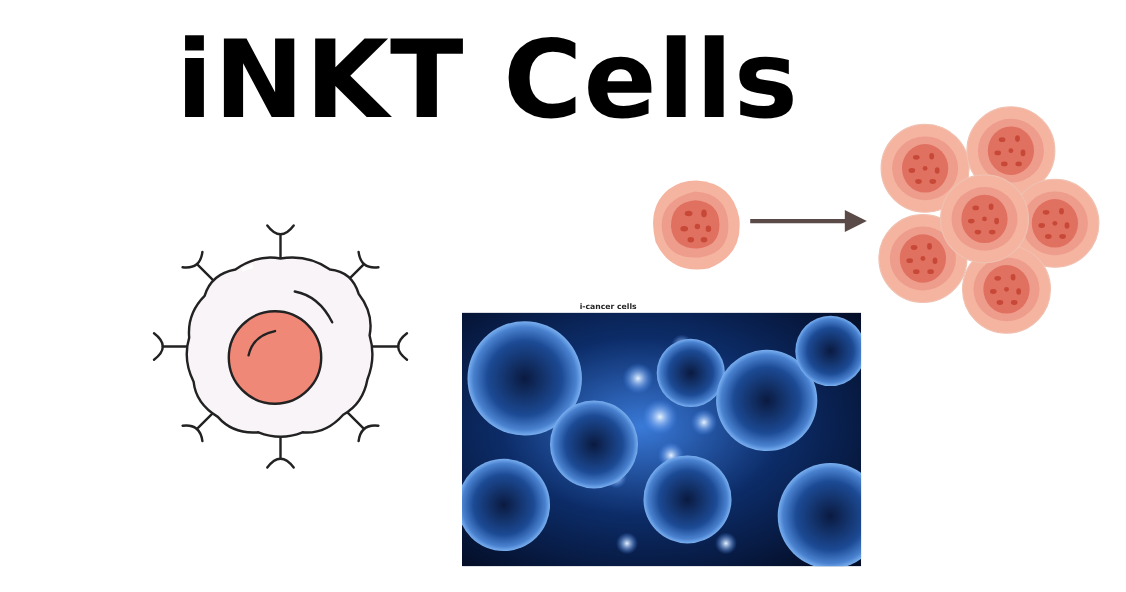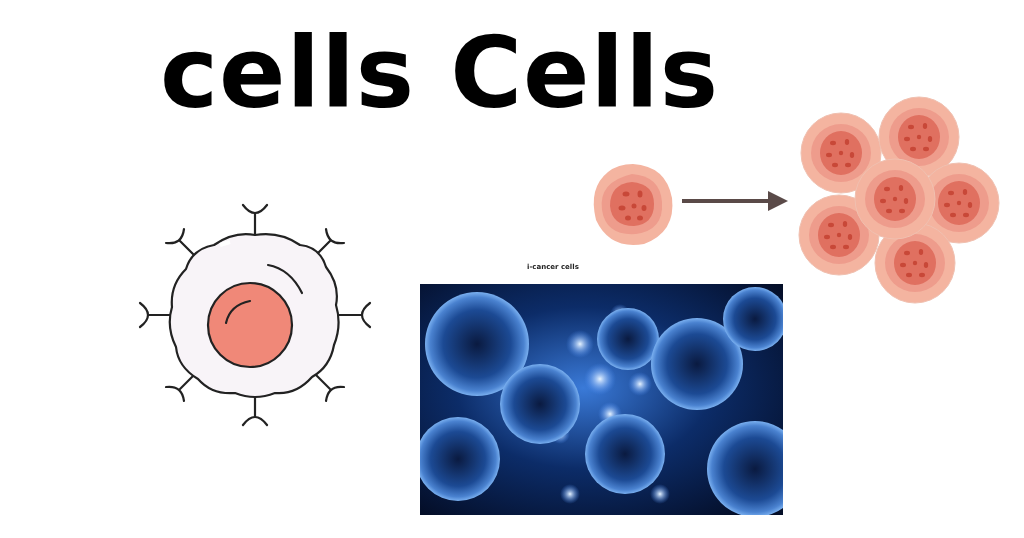--- a/index.html
+++ b/index.html
@@ -1,25 +1,25 @@
 <!DOCTYPE html>
 <html><head>
 <meta charset="utf-8">
 <style>
   html, body { margin:0; padding:0; }
   body { width:1024px; height:538px; background:#ffffff; position:relative; overflow:hidden; font-family:"DejaVu Sans", sans-serif; }
   .title { position:absolute; left:160px; top:18px; font-family:"DejaVu Sans", sans-serif; font-weight:bold; font-size:98px; letter-spacing:1px; color:#000; line-height:110px; white-space:nowrap; }
-  .caption { position:absolute; left:483px; top:263px; font-family:"DejaVu Sans", sans-serif; font-weight:bold; font-size:7px; color:#222;padding-left:44px; }
+  .caption { position:absolute; left:483px; top:275px; font-family:"DejaVu Sans", sans-serif; font-weight:bold; font-size:7px; color:#222;padding-left:44px; }
   .photo { position:absolute; left:420px; top:284px; width:363px; height:231px; overflow:hidden; }
   .abs { position:absolute; }
 </style>
 </head>
 <body>
 
-<div class="title">cells Cells</div>
+<div class="title">iNKT Cells</div>
 
 <svg class="abs" style="left:130px;top:195px;" width="250" height="240" viewBox="0 0 250 240">
   <g stroke="#222" stroke-width="2.2" fill="none" stroke-linecap="round">
 
     <line x1="125" y1="40" x2="125" y2="18"></line>
       <path d="M113 10 Q125 26 137 10"></path>
     <line x1="125" y1="200" x2="125" y2="222"></line>
       <path d="M113 230 Q125 214 137 230"></path>
     <line x1="42" y1="120" x2="18" y2="120"></line>
       <path d="M10 108 Q26 120 10 132"></path>

